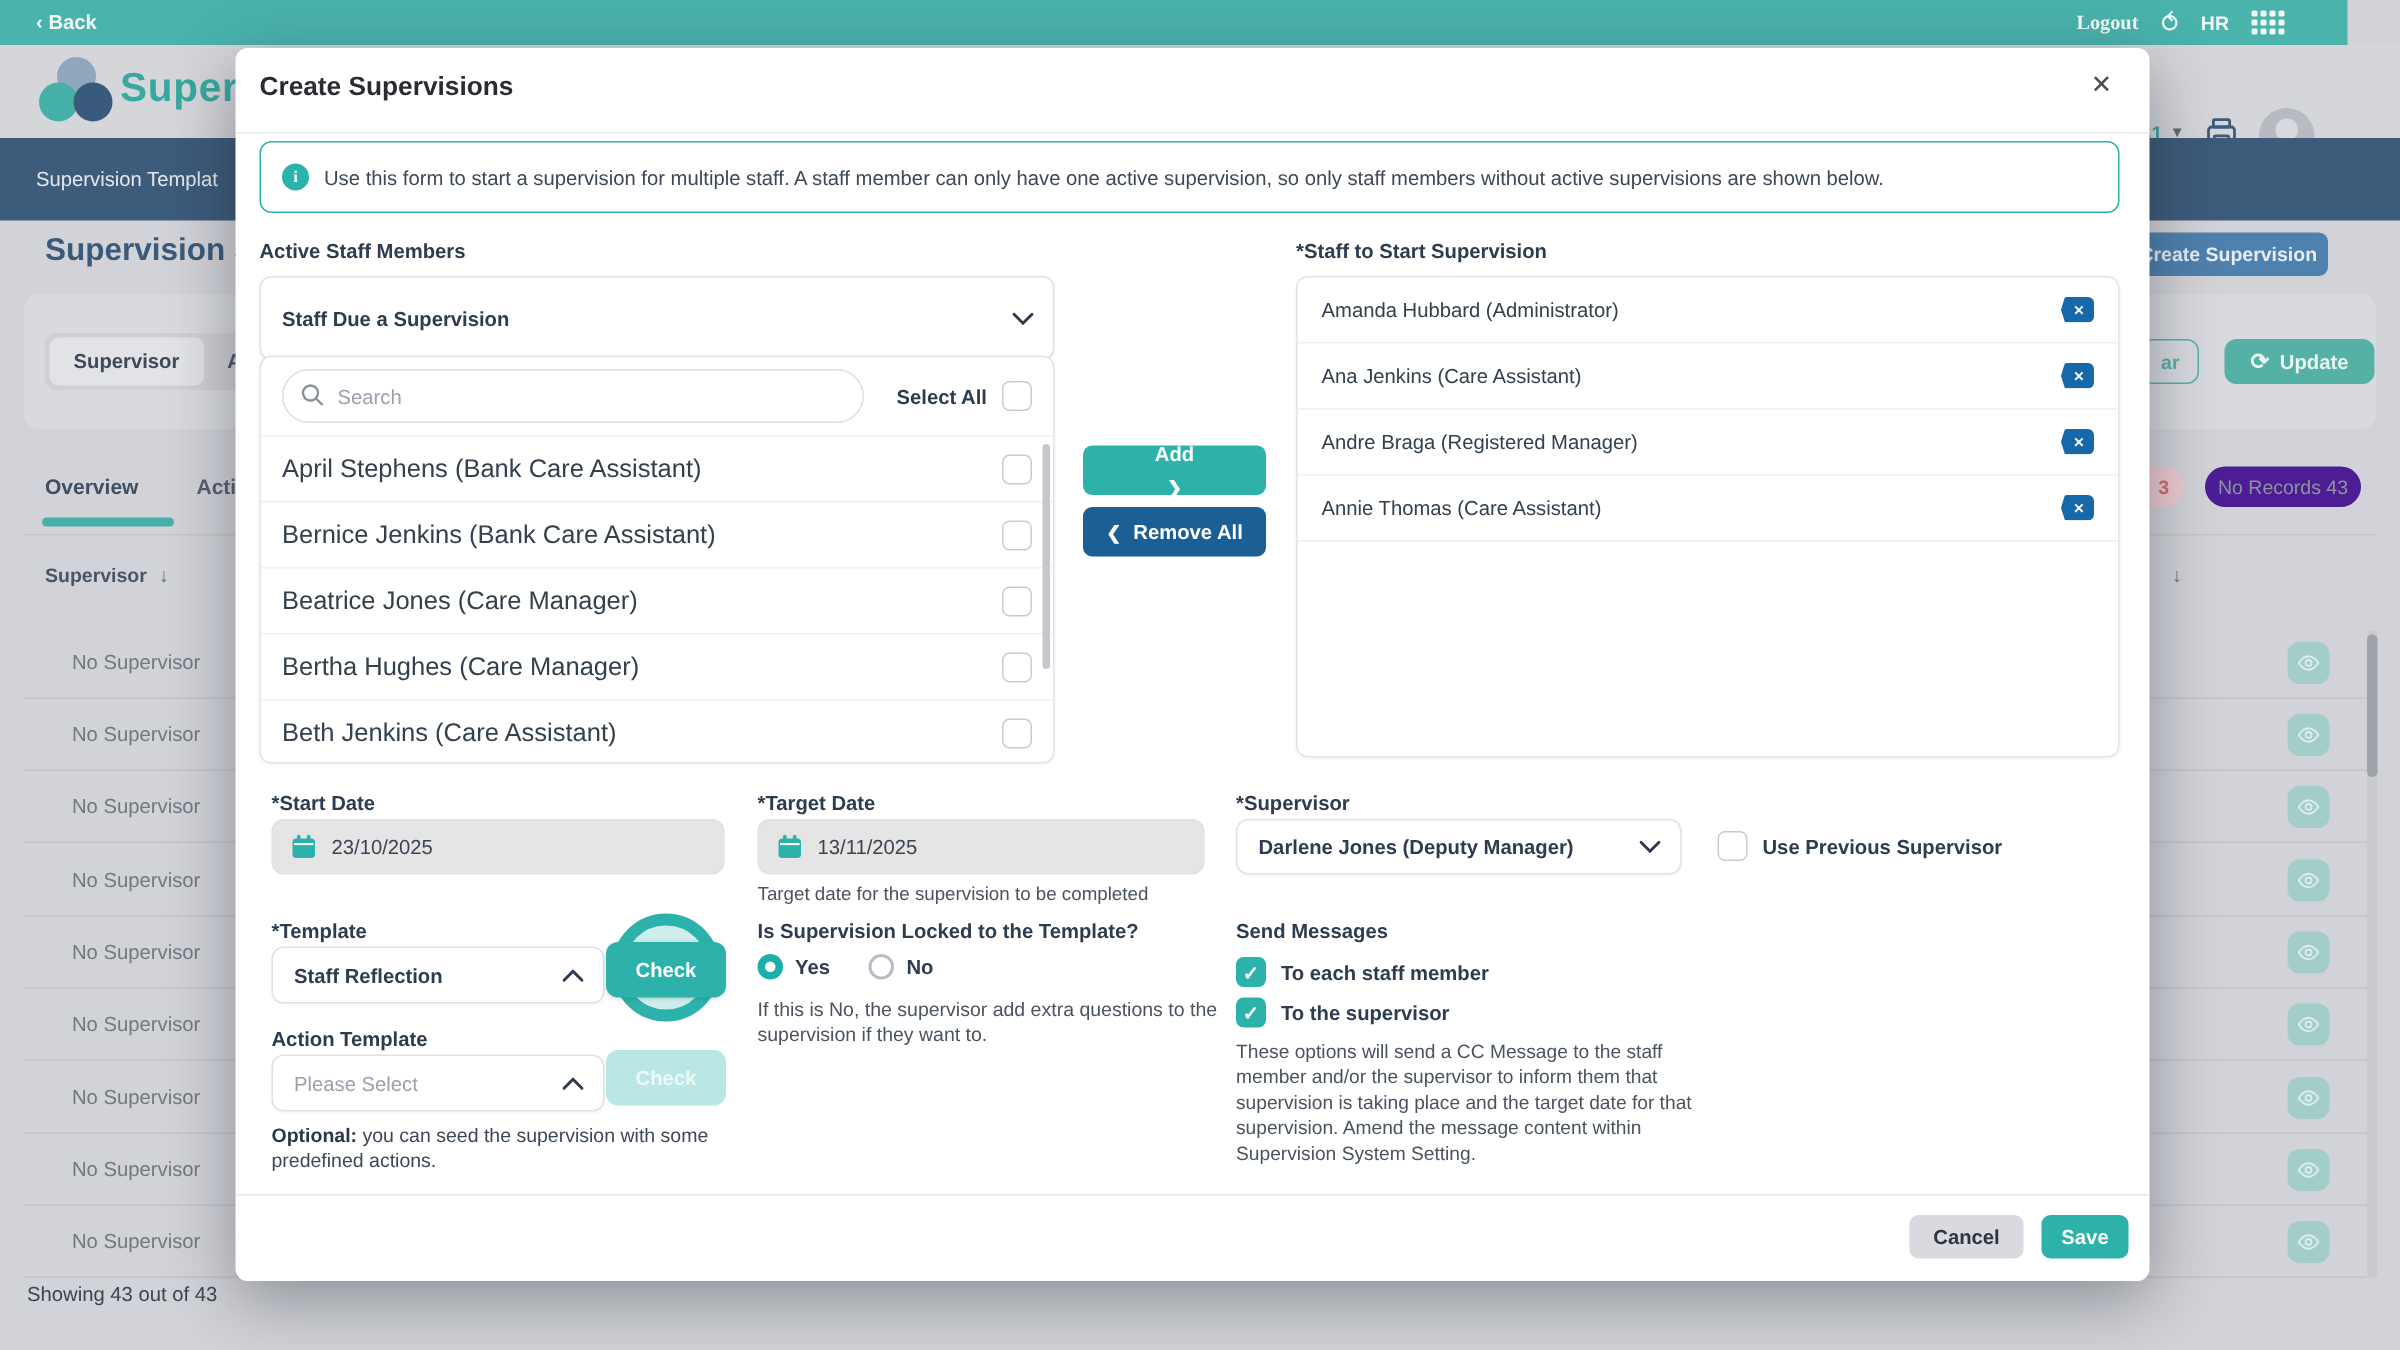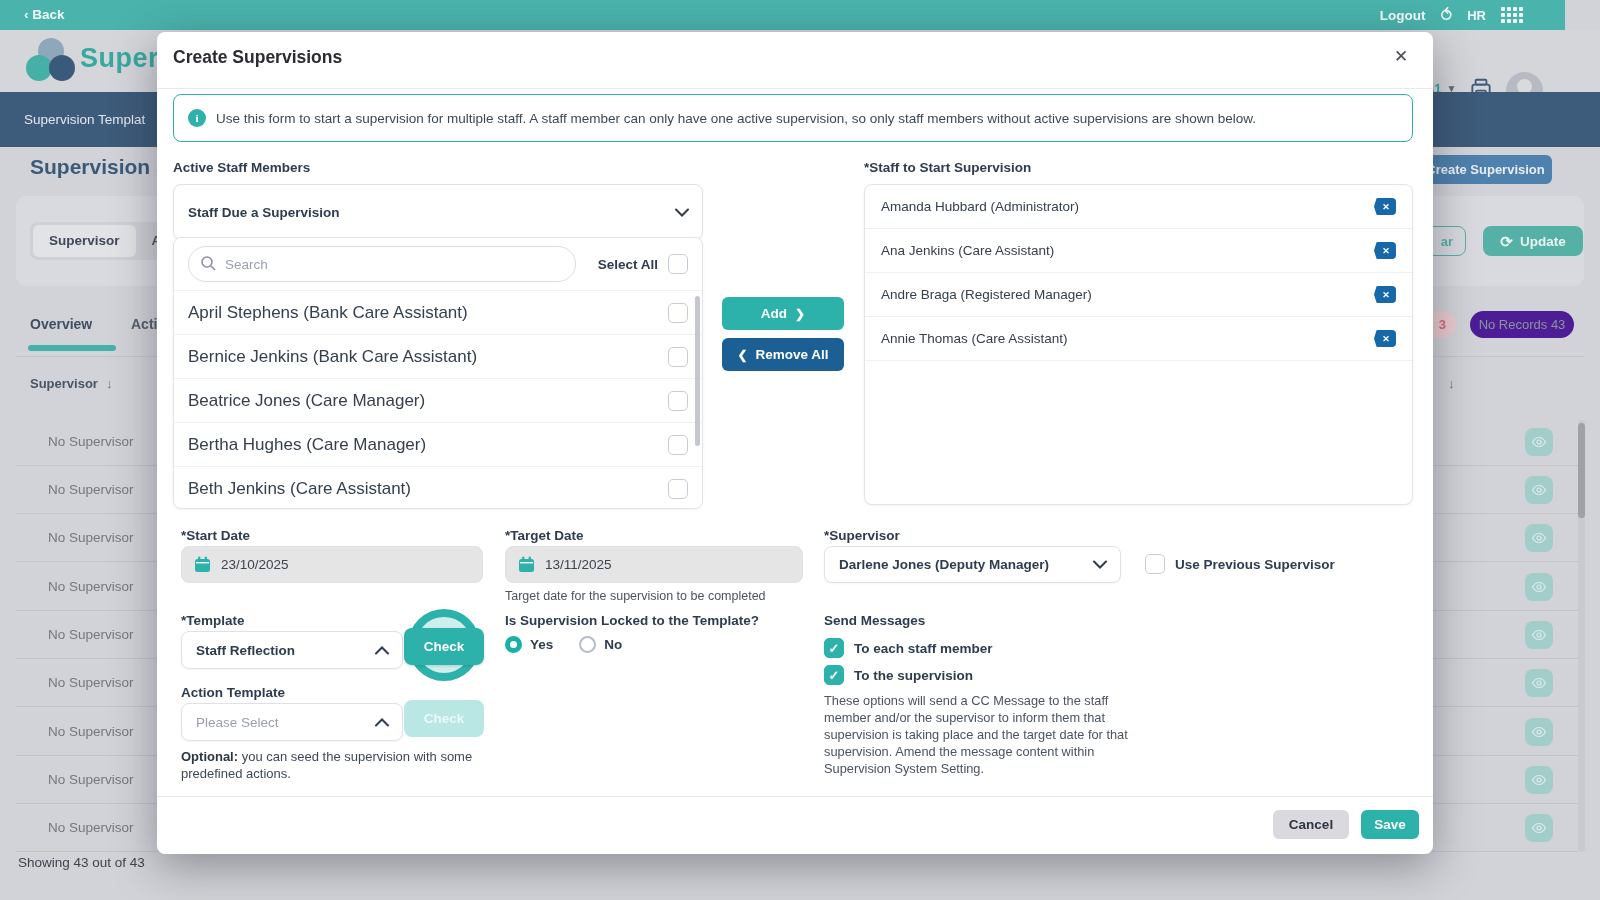--- a/index.html
+++ b/index.html
@@ -4,21 +4,21 @@
 <style>
   * { margin:0; padding:0; box-sizing:border-box; }
   html,body { width:1600px; height:900px; overflow:hidden; }
   body { font-family:"Liberation Sans", sans-serif; position:relative; background:#d2d3d8; }
 
   
   .page { position:absolute; inset:0; }
   .topbar { position:absolute; left:0; top:0; width:1565px; height:30px; background:#4ab3ac; }
   .back-link { position:absolute; left:24px; top:0; height:30px; line-height:30px; color:#f2faf9; font-size:13.5px; font-weight:600; }
   .topbar-right { position:absolute; right:42px; top:0; height:30px; display:flex; align-items:center; gap:15px; color:#f2faf9; }
-  .logout-label { font-size:13.5px; font-weight:600; color:#f2faf9; }
+  .logout-label { font-size:13.5px; font-weight:600; color:#f2faf9;font-family:Liberation Serif, serif; }
   .logout-glyph { font-size:17px; color:#f2faf9; line-height:1; }
   .hr-label { font-size:13px; font-weight:700; color:#f2faf9; }
   .grid-icon { display:grid; grid-template-columns:repeat(4,4px); grid-template-rows:repeat(3,4px); gap:2px; }
   .grid-icon i { background:#f2faf9; border-radius:1px; }
 
   .appheader { position:absolute; left:0; top:30px; width:1600px; height:62px; background:#d5d6da; }
   .logo { position:absolute; left:26px; top:6px; width:52px; height:50px; }
   .logo i { position:absolute; border-radius:50%; width:26px; height:26px; }
   .logo .c1 { left:12px; top:2px; background:#8fa7bb; }
   .logo .c2 { left:0px; top:19px; background:#45b0a6; }
@@ -92,21 +92,21 @@
   .selectall-label { font-size:13.5px; font-weight:700; color:#2d3c4e; }
   .cb { width:20px; height:20px; border:1.5px solid #c6ccd6; border-radius:5px; background:#fff; flex:0 0 auto; }
   .cb.checked { background:#2cb2aa; border-color:#2cb2aa; color:#fff; font-size:13px; font-weight:bold; display:flex; align-items:center; justify-content:center; }
   .list-row { height:44px; display:flex; align-items:center; justify-content:space-between; padding:0 14px; border-top:1px solid #eef0f2; font-size:17px; color:#33404e; }
   .panel-scroll-thumb { position:absolute; right:2px; top:58px; width:5px; height:150px; background:#c4c7cd; border-radius:3px; }
 
   .sel-row { height:44px; display:flex; align-items:center; justify-content:space-between; padding:0 16px; border-bottom:1px solid #eef0f2; font-size:13.5px; color:#33404e; }
   .x-badge { width:22px; height:17px; background:#1668a8; border-radius:4px; color:#fff; font-size:9px; font-weight:bold; display:flex; align-items:center; justify-content:center; clip-path:polygon(12% 0,100% 0,100% 100%,12% 100%,0 50%); padding-left:2px; }
 
   .btn { border-radius:6px; display:flex; align-items:center; justify-content:center; gap:8px; font-weight:700; cursor:pointer; }
-  .add-btn { position:absolute; left:565px; top:265px; width:122px; height:33px; background:#2cb2aa; color:#fff; font-size:13.5px; }
+  .add-btn { position:absolute; left:565px; top:265px; width:122px; height:33px; background:#2cb2aa; color:#fff; font-size:13.5px;flex-direction:column; }
   .removeall-btn { position:absolute; left:565px; top:306px; width:122px; height:33px; background:#1c5f94; color:#fff; font-size:13.5px; }
   .btn-chev { font-size:12px; font-weight:bold; }
 
   .date-input { position:absolute; height:37px; background:#e5e5e5; border:1px solid #dfe1e6; border-radius:8px; display:flex; align-items:center; gap:10px; padding:0 12px; font-size:13.5px; color:#3a4452; }
   .helper { position:absolute; font-size:12.5px; color:#4a5360; line-height:16px; }
 
   .radio-group { position:absolute; display:flex; align-items:center; gap:26px; }
   .radio-item { display:flex; align-items:center; gap:8px; font-size:13.5px; font-weight:600; color:#2d3c4e; }
   .radio { width:17px; height:17px; border-radius:50%; background:#fff; }
   .radio.on { border:5px solid #19b0a8; }
@@ -448,29 +448,30 @@
   <div class="radio-group" style="left:348px; top:604px;">
     <span class="radio-item">
         <span class="radio on"></span>
         <span>Yes</span>
       </span>
     <span class="radio-item">
         <span class="radio off"></span>
         <span>No</span>
       </span>
   </div>
+  <div class="helper" style="left:348px; top:632px; width:310px; font-size:13px; line-height:17px;">If this is No, the supervisor add extra questions to the supervision if they want to.</div>
 
   <div class="f-label" style="left:667px; top:581px;">Send Messages</div>
   <div class="cb-line" style="left:667px; top:606px;">
     <span class="cb checked">✓</span>
     <span class="lbl">To each staff member</span>
   </div>
   <div class="cb-line" style="left:667px; top:633px;">
     <span class="cb checked">✓</span>
-    <span class="lbl">To the supervision</span>
+    <span class="lbl">To the supervisor</span>
   </div>
   <div class="sm-helper">These options will send a CC Message to the staff member and/or the supervisor to inform them that supervision is taking place and the target date for that supervision. Amend the message content within Supervision System Setting.</div>
 
   <div class="f-label" style="left:24px; top:653px;">Action Template</div>
   <div class="select-box" style="left:24px; top:671px; width:222px; height:38px;">
     <span class="placeholder-text">Please Select</span>
     <span class="chev">
         <svg width="14" height="9" viewBox="0 0 14 9" fill="none" stroke="#2d3c4e" stroke-width="2" stroke-linecap="round">
           <path d="M1 7.5l6-6 6 6"></path>
         </svg>

